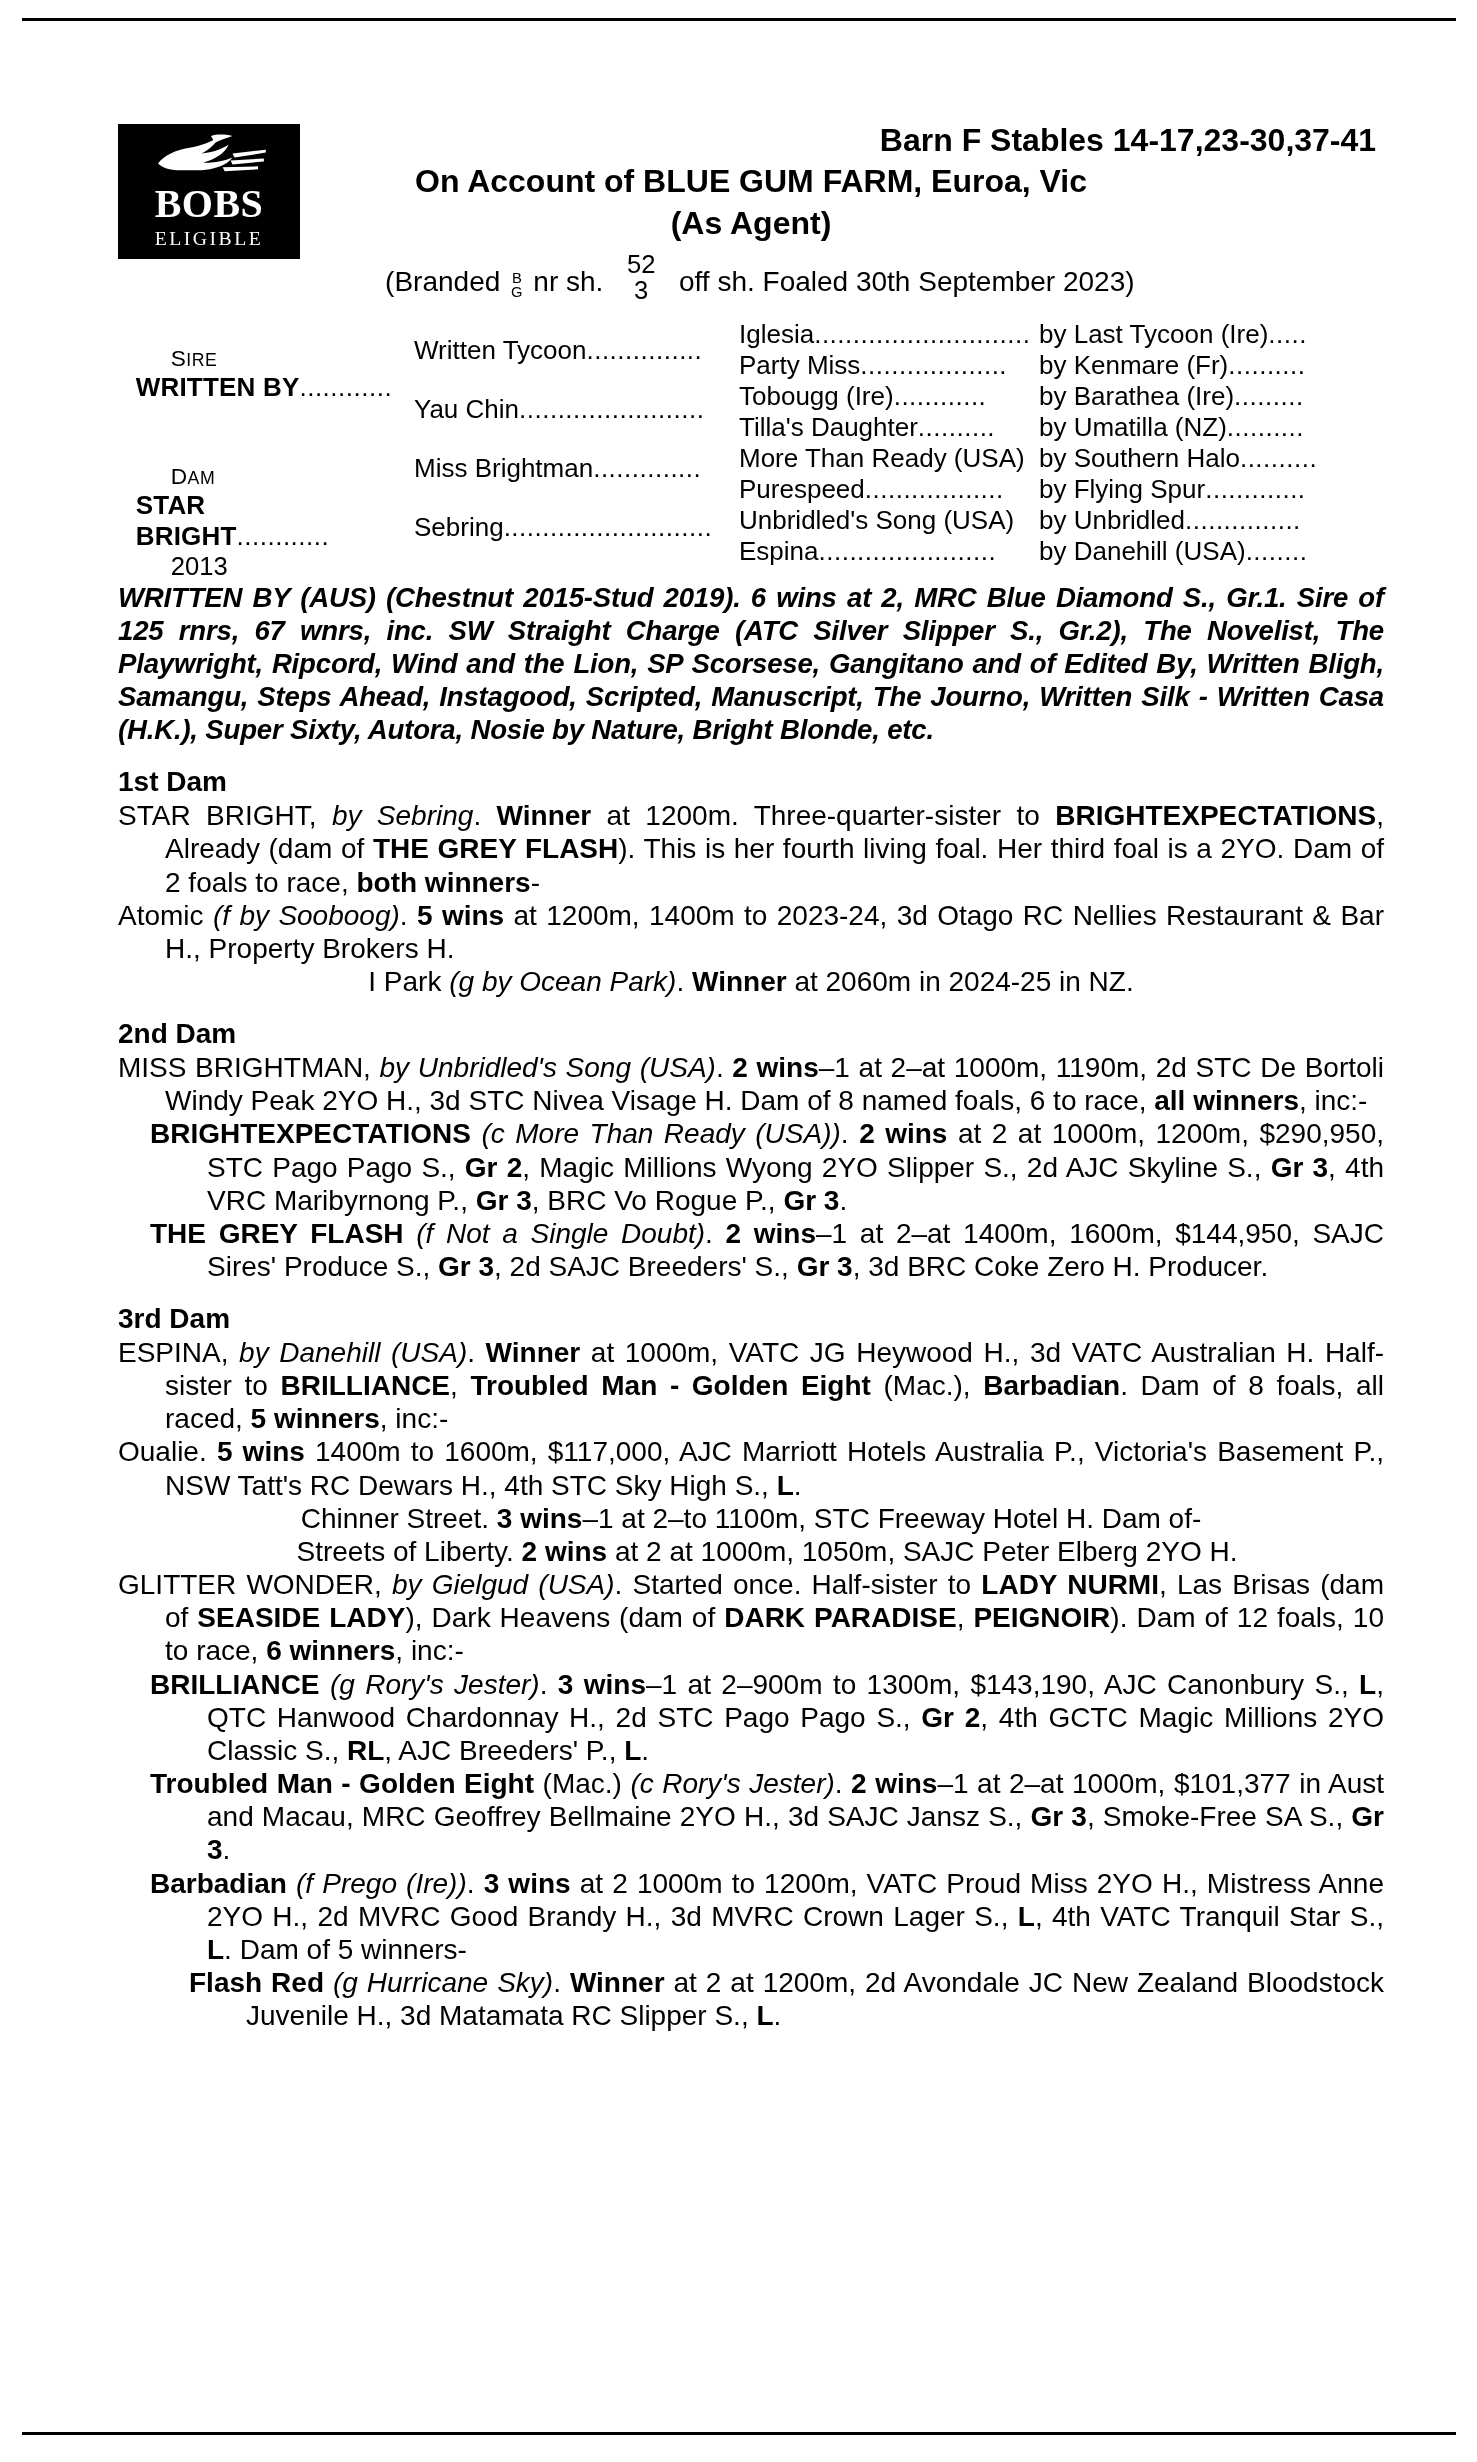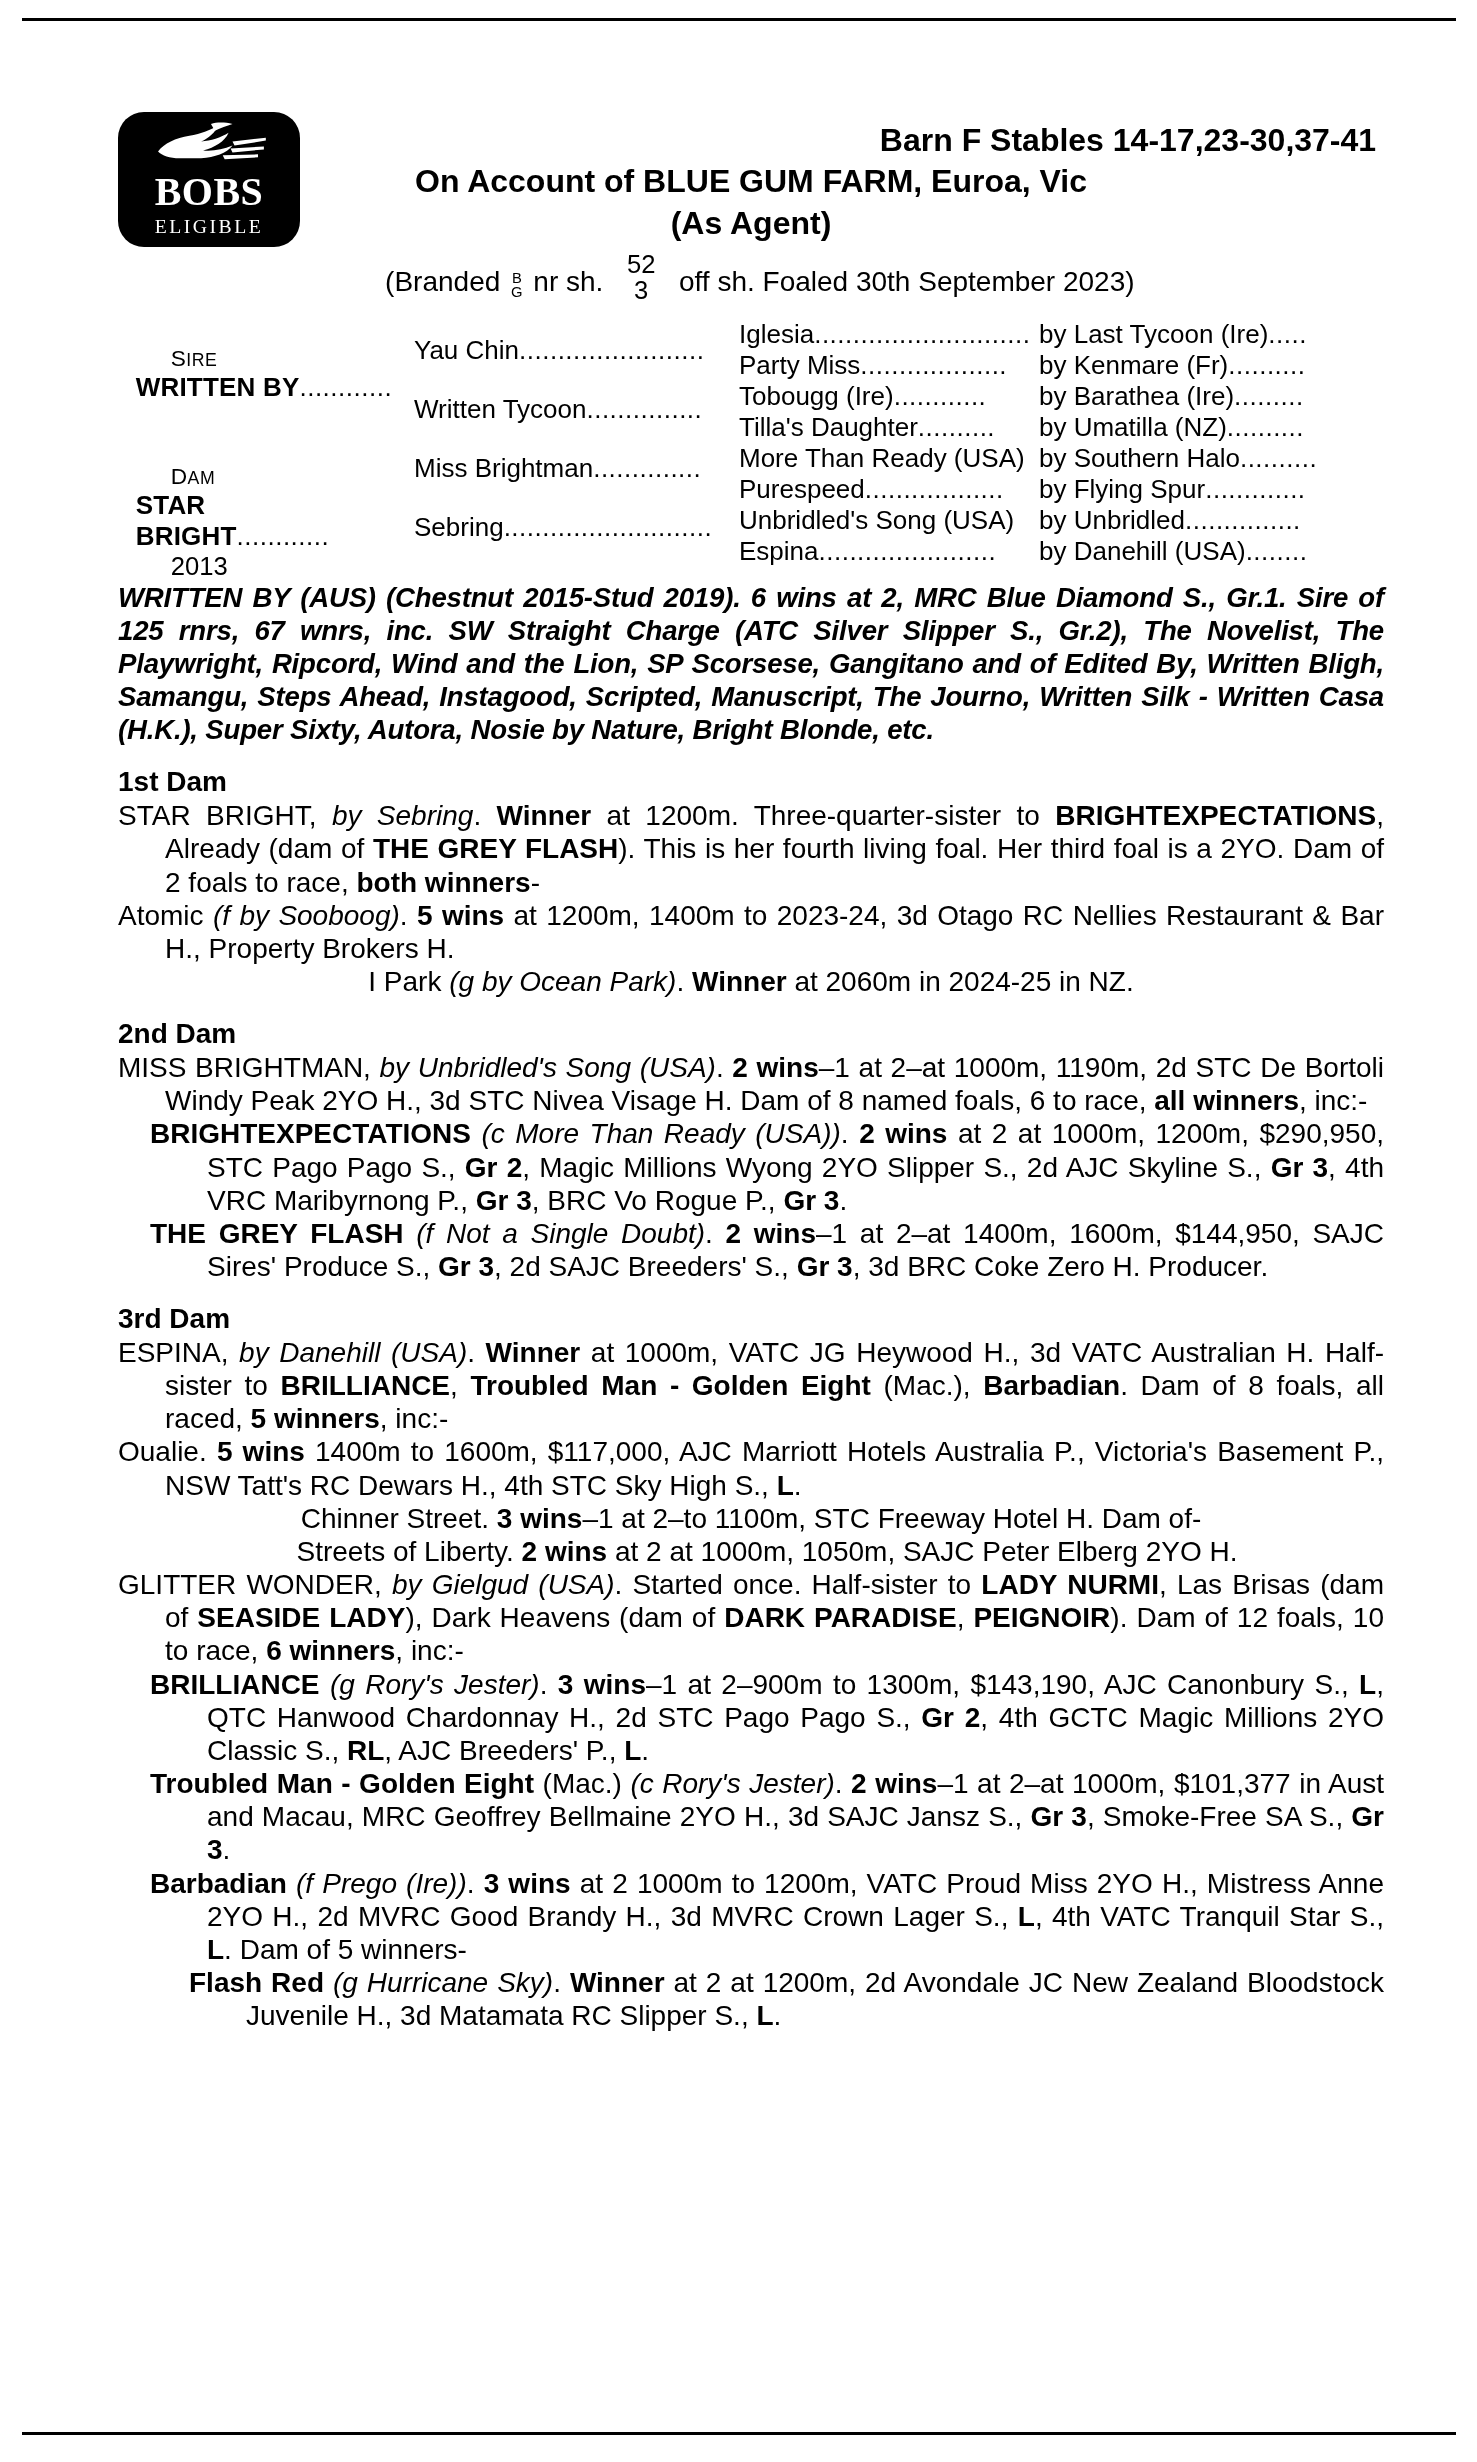--- a/index.html
+++ b/index.html
@@ -35,27 +35,26 @@
     top: 94px;
   }
 
   
   .header-row {
     position: relative;
     min-height: 148px;
   }
   .bobs-logo {
     position: absolute;
-    left: 0; top: 18px;
+    left: 0; top: 30px;
     width: 182px; height: 135px;
     background: #000;
     color: #fff;
     text-align: center;
     padding-top: 7.9px;
-    border-radius: 26px;
   }
   .bobs-mark {
     width: 118px; height: 49px;
     margin: 2px auto 0 auto;
     position: relative;
   }
   .bobs-word {
     font-family: "Liberation Serif", serif;
     font-size: 40px;
     font-weight: bold;
@@ -269,24 +268,24 @@
           <div class="ped-label">D<span class="sc">AM</span></div>
           <div>
             <span class="ped-name">STAR BRIGHT</span><span class="dots">............</span>
           </div>
           <div class="ped-year">2013</div>
         </div>
       </div>
 
       <div class="ped-col2">
         <div class="g2 g2r">
+          <span>Written Tycoon</span><span class="dots">...............</span>
+        </div>
+        <div class="g2 g2r">
           <span>Yau Chin</span><span class="dots">........................</span>
-        </div>
-        <div class="g2 g2r">
-          <span>Written Tycoon</span><span class="dots">...............</span>
         </div>
         <div class="g2 g2r">
           <span>Miss Brightman</span><span class="dots">..............</span>
         </div>
         <div class="g2 g2r">
           <span>Sebring</span><span class="dots">...........................</span>
         </div>
       </div>
 
       <div class="ped-col3">

